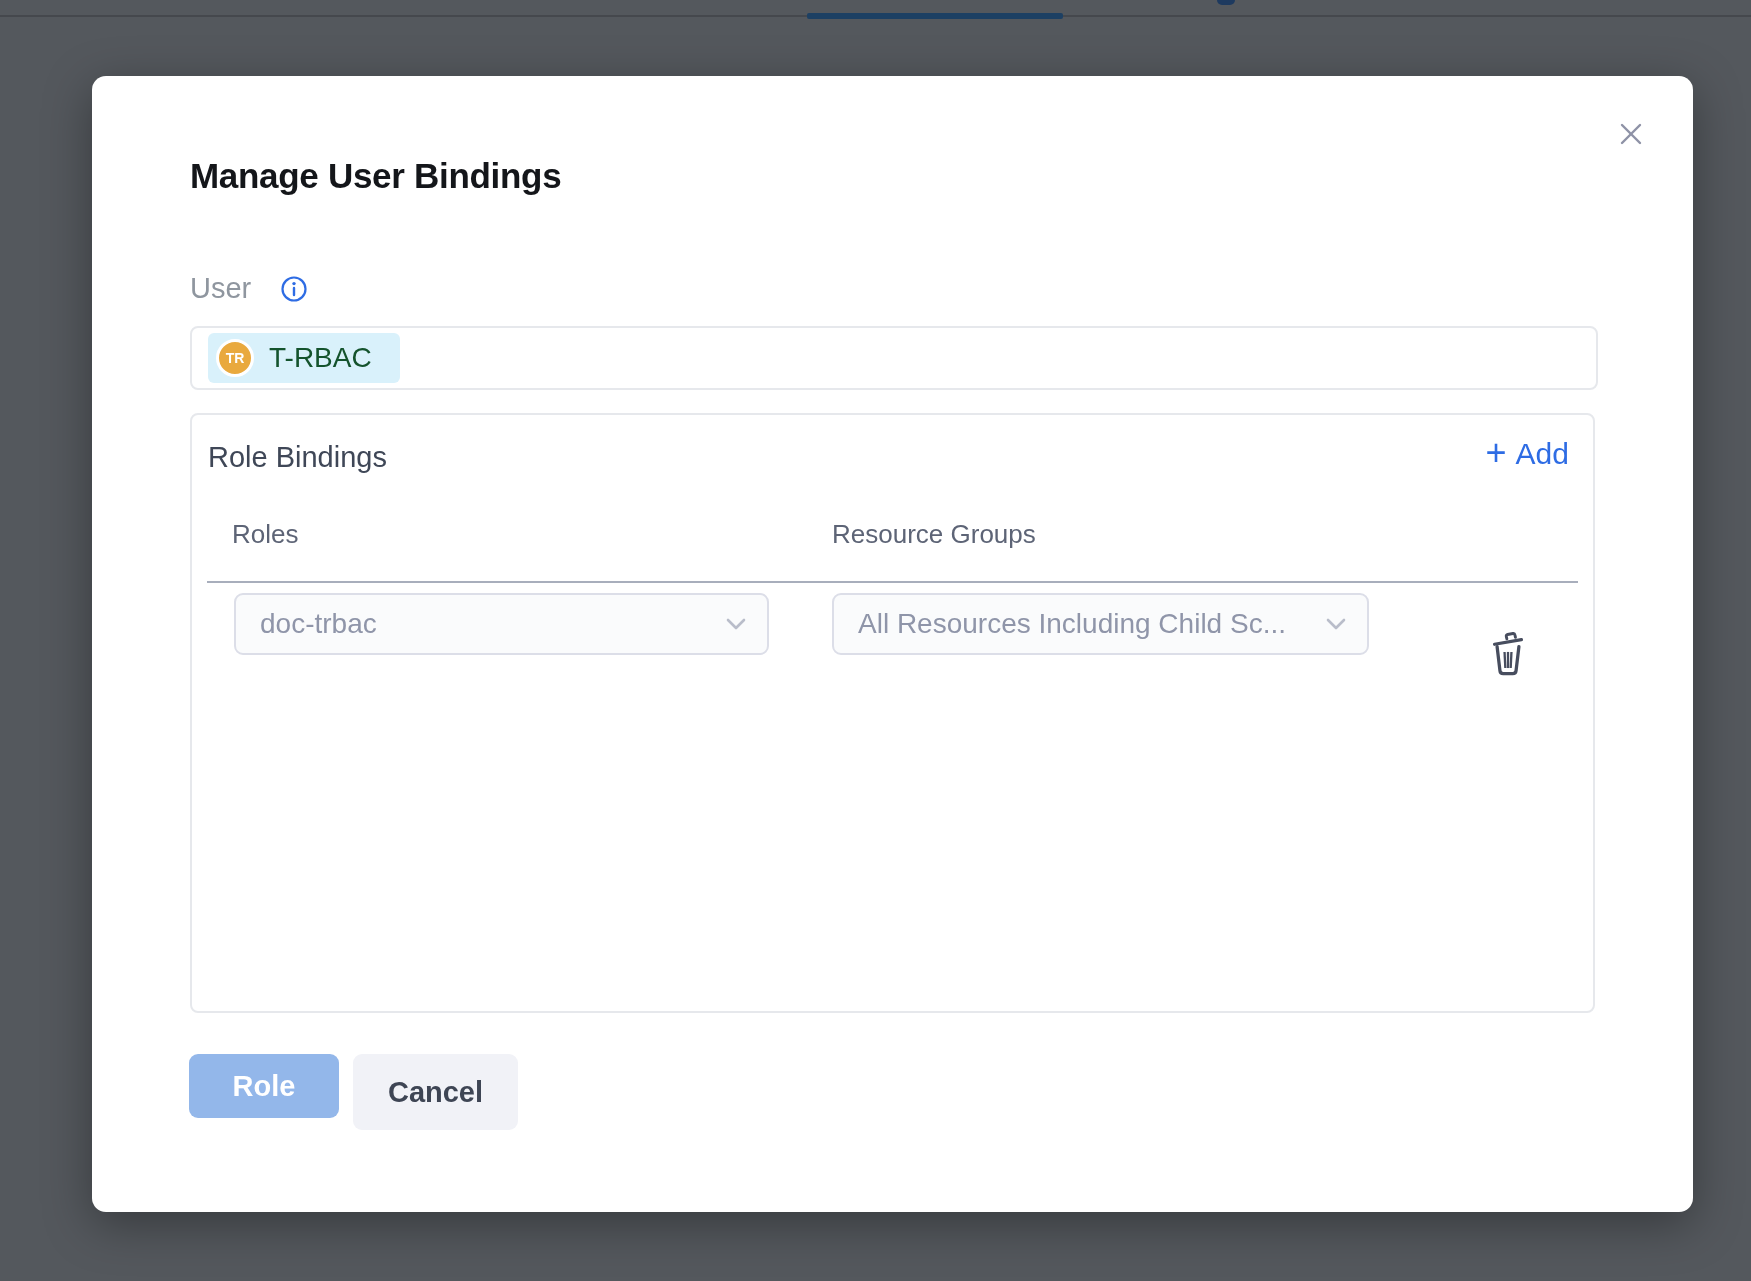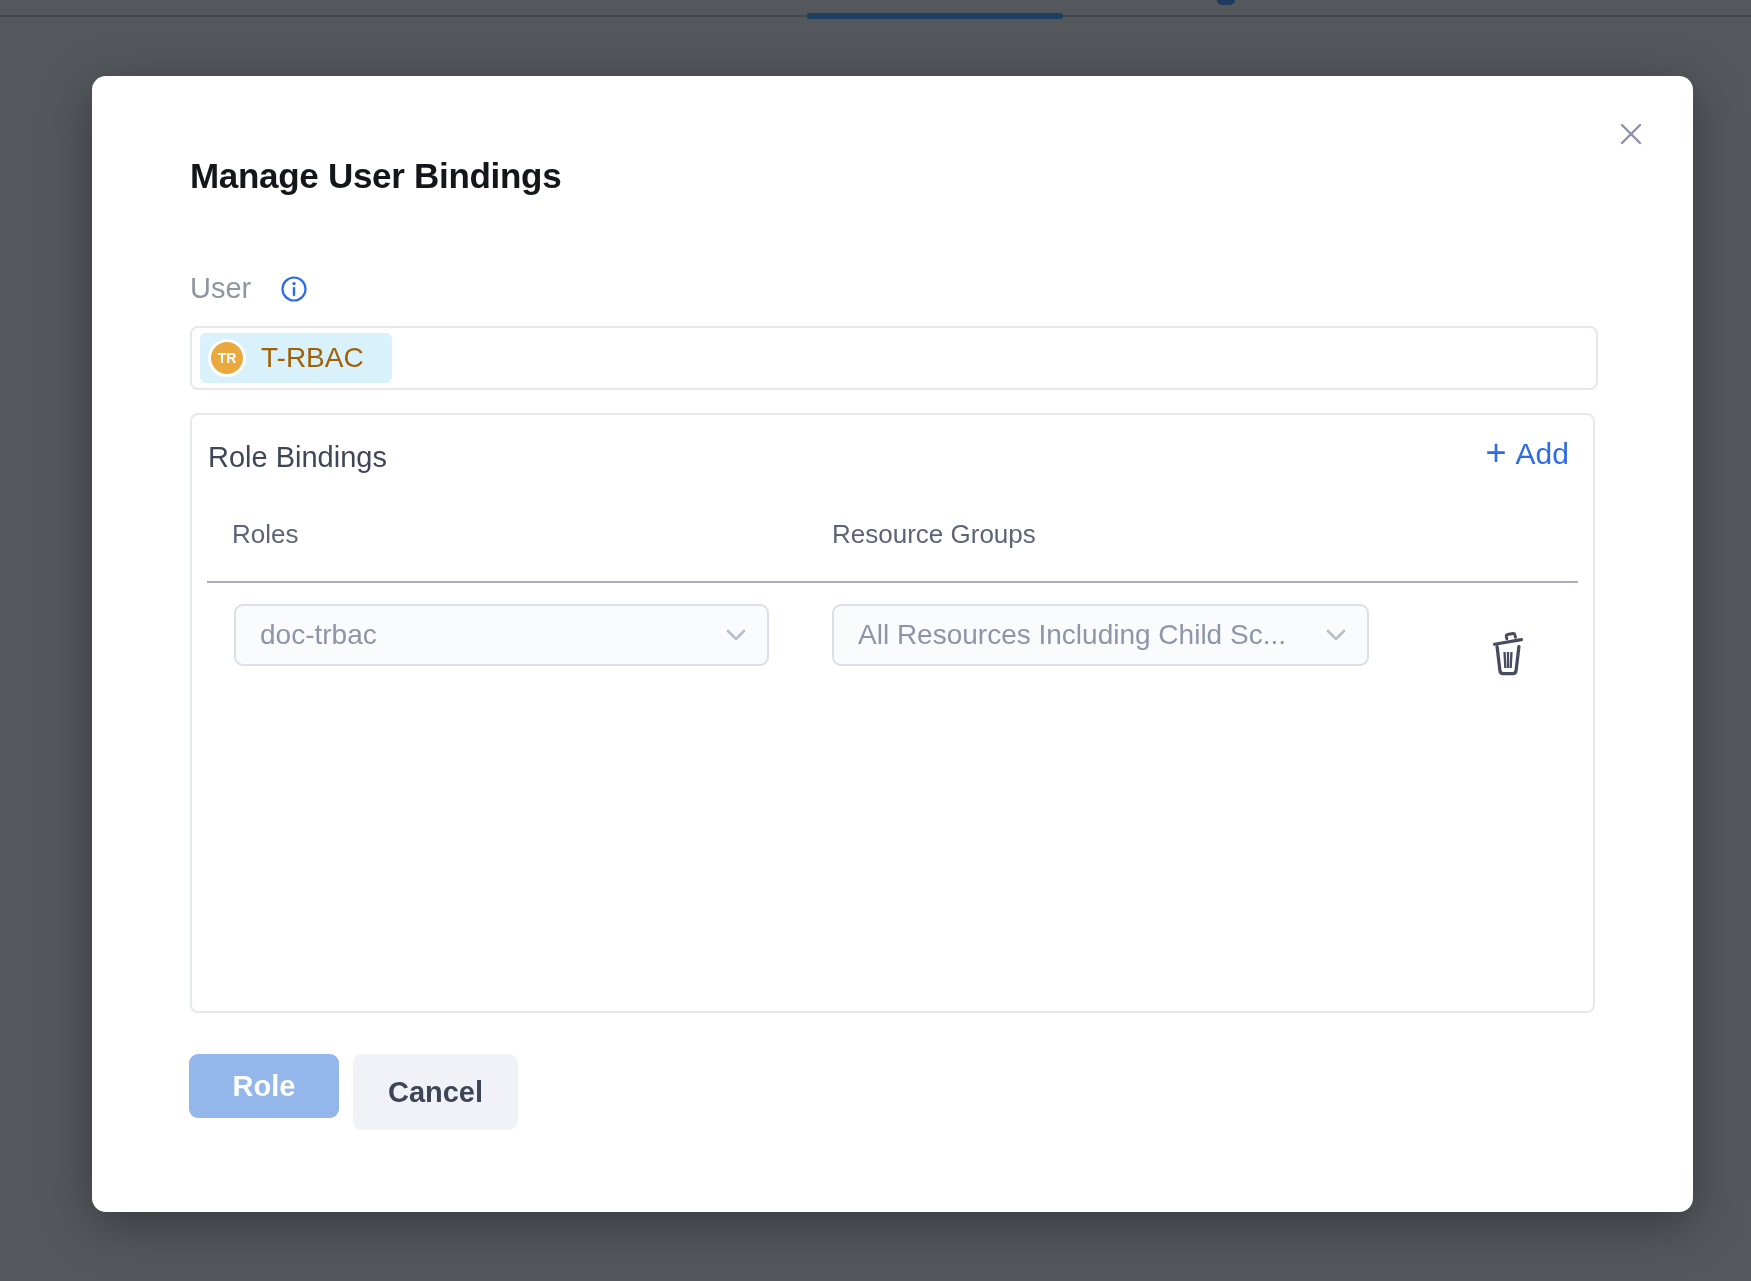--- a/index.html
+++ b/index.html
@@ -43,34 +43,34 @@
 
   
   .user-label-row {
     position: absolute; left: 98px; top: 196px;
     display: flex; align-items: center; gap: 29px;
   }
   .user-label { font-size: 29px; color: #8f969f; }
   .user-input {
     position: absolute; left: 98px; top: 250px; width: 1408px; height: 64px;
     border: 2px solid #e6e8ec; border-radius: 8px; background: #fff;
-    display: flex; align-items: center; padding-left: 8px;
+    display: flex; align-items: center; padding-left: 16px;
   }
   .user-chip {
     display: inline-flex; align-items: center; gap: 15px;
     background: #d9f1fb; border-radius: 6px; height: 50px;
     padding: 0 28px 0 8px;
   }
   .chip-avatar {
     width: 38px; height: 38px; border-radius: 50%;
     background: #e9a93e; border: 3px solid #ffffff;
     color: #ffffff; font-size: 14px; font-weight: 700;
     display: flex; align-items: center; justify-content: center;
   }
-  .chip-name { font-size: 28px; color: #a16207; }
+  .chip-name { font-size: 28px; color: #14532d; }
 
   
   .rb-panel {
     position: absolute; left: 98px; top: 337px; width: 1405px; height: 600px;
     border: 2px solid #e6e8ec; border-radius: 8px; background: #fff;
   }
   .rb-title {
     position: absolute; left: 16px; top: 26px;
     font-size: 29px; font-weight: 500; color: #3f4757; text-align: center;
   }
@@ -84,21 +84,21 @@
   .add-label { font-size: 30px; }
   .rb-col-header {
     position: absolute; top: 104px; font-size: 26px; color: #5d6476;
   }
   .col-roles { left: 40px; }
   .col-resource-groups { left: 640px; }
   .rb-divider {
     position: absolute; left: 15px; right: 15px; top: 166px; height: 2px;
     background: #a8aebc;
   }
-  .rb-row { position: absolute; left: 0; top: 189px; width: 100%; height: 64px; }
+  .rb-row { position: absolute; left: 0; top: 178px; width: 100%; height: 64px; }
   .select {
     position: absolute; height: 62px;
     background: #fafbfc; border: 2px solid #dcdee8; border-radius: 9px;
     display: flex; align-items: center; justify-content: space-between;
     padding: 0 20px 0 24px; cursor: pointer;
   }
   .select-role { left: 42px; width: 535px; }
   .select-rg { left: 640px; width: 537px; }
   .select-value {
     font-size: 28px; color: #8f95a9; white-space: nowrap;

